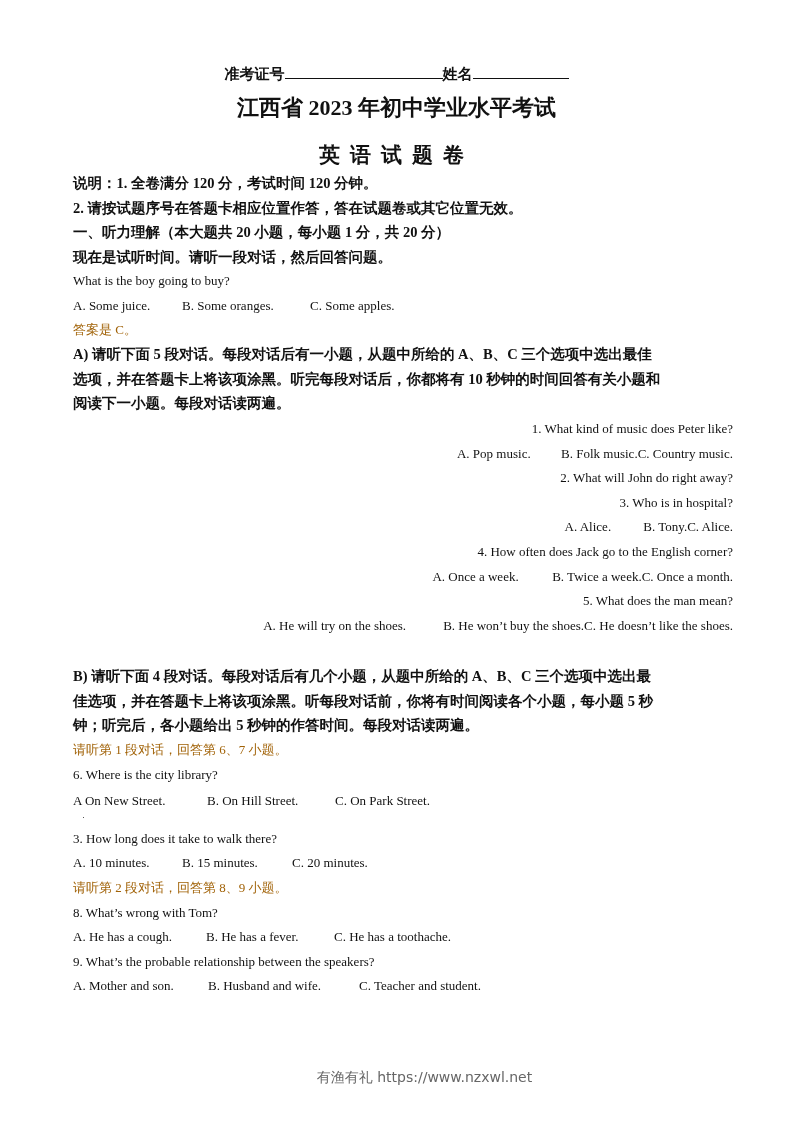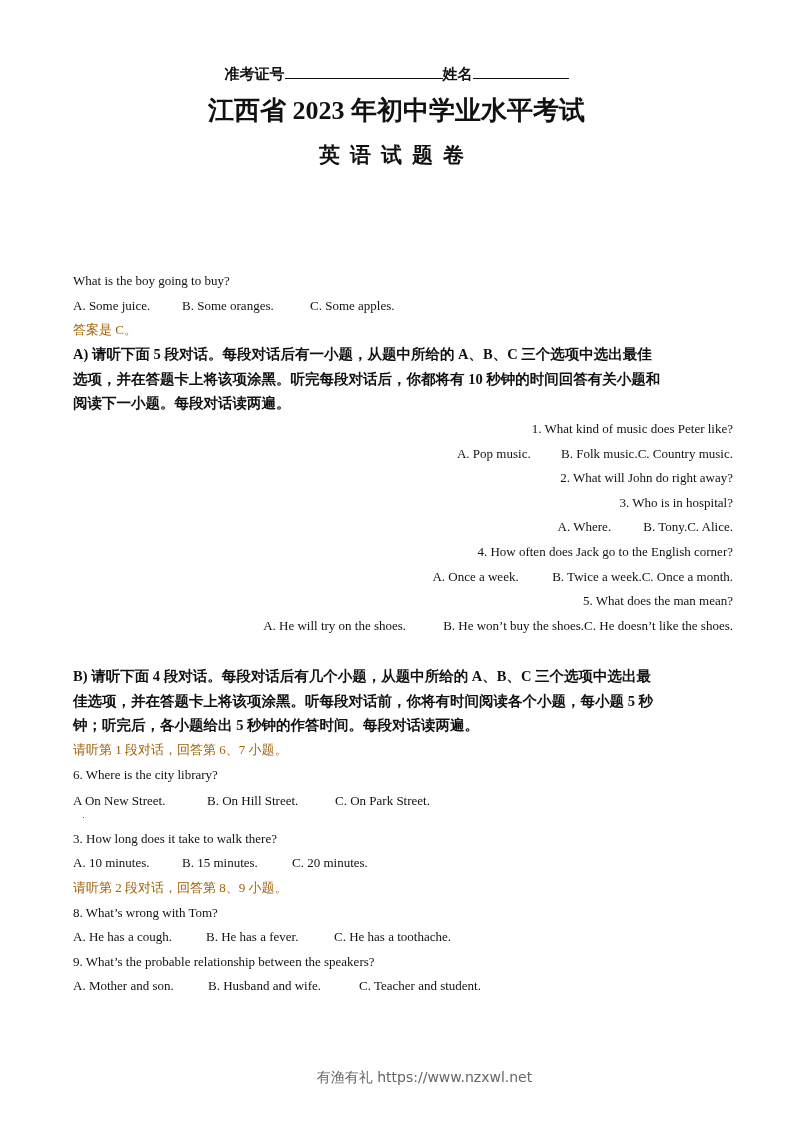--- a/index.html
+++ b/index.html
@@ -4,21 +4,21 @@
   <style>
     html, body { margin: 0; padding: 0; background: #ffffff; }
     body { width: 793px; height: 1122px; position: relative; overflow: hidden; color: #111; }
     .page { position: absolute; left: 0; top: 0; width: 793px; height: 1122px; }
     .ser { font-family: "Liberation Serif", "DejaVu Serif", serif; }
     .sans { font-family: "DejaVu Sans", "Liberation Sans", sans-serif; margin-left: 28px; }
 
     .header-line { position: absolute; top: 64px; left: 0; width: 793px; text-align: center; font-size: 15px; font-weight: bold; }
     .header-line .blank { display: inline-block; border-bottom: 1px solid #111; height: 14px; vertical-align: baseline; }
     .title { position: absolute; left: 0; width: 793px; text-align: center; font-weight: bold; }
-    .title1 { top: 93px; font-size: 26px; }
+    .title1 { top: 93px; font-size: 22px; }
     .title2 { top: 141px; font-size: 21px; letter-spacing: 10px; }
 
     .block { position: absolute; left: 73px; width: 660px; }
     .bold-cn { font-weight: bold; font-size: 14.5px; line-height: 24.5px; }
     .q { font-size: 13px; line-height: 24.6px; }
     .opt span { display: inline-block; }
     .cn-light { font-size: 13px; color: #a16207; }
 
     .footer { position: absolute; top: 1069px; left: 0; width: 793px; text-align: center; font-size: 14px; color: #666; }
     .dot { position: absolute; width: 1px; height: 1px; background: #555; }
@@ -28,20 +28,26 @@
 
 <div class="page ser">
 
   <div class="header-line">
     <span>准考证号</span><span class="blank" style="width:158px;"></span><span>姓名</span><span class="blank" style="width:96px;"></span>
   </div>
 
   <div class="title title1">江西省 2023 年初中学业水平考试</div>
   <div class="title title2">英语试题卷</div>
 
+  <div class="block bold-cn" style="top:171px;">
+    <div>说明：1. 全卷满分 120 分，考试时间 120 分钟。</div>
+    <div>2. 请按试题序号在答题卡相应位置作答，答在试题卷或其它位置无效。</div>
+    <div>一、听力理解（本大题共 20 小题，每小题 1 分，共 20 分）</div>
+    <div>现在是试听时间。请听一段对话，然后回答问题。</div>
+  </div>
 
   <div class="block q" style="top:269px;">
     <div>What is the boy going to buy?</div>
     <div class="opt">
       <span style="width:109px">A. Some juice.</span><span style="width:128px">B. Some oranges.</span><span>C. Some apples.</span>
     </div>
     <div class="cn-light">答案是 C。</div>
   </div>
 
   <div class="block bold-cn" style="top:342px;">
@@ -51,21 +57,21 @@
   </div>
 
   <div class="block q" style="top:417px;text-align:right;">
     <div>1. What kind of music does Peter like?</div>
     <div class="opt">
       <span style="width:110px">A. Pop music.</span><span style="width:107px">B. Folk music.</span><span>C. Country music.</span>
     </div>
     <div>2. What will John do right away?</div>
     <div>3. Who is in hospital?</div>
     <div class="opt">
-      <span style="width:77px">A. Where.</span><span style="width:76px">B. Tony.</span><span>C. Alice.</span>
+      <span style="width:77px">A. Alice.</span><span style="width:76px">B. Tony.</span><span>C. Alice.</span>
     </div>
     <div>4. How often does Jack go to the English corner?</div>
     <div class="opt">
       <span style="width:121px">A. Once a week.</span><span style="width:123px">B. Twice a week.</span><span>C. Once a month.</span>
     </div>
     <div>5. What does the man mean?</div>
     <div class="opt">
       <span style="width:182px">A. He will try on the shoes.</span><span style="width:178px">B. He won’t buy the shoes.</span><span>C. He doesn’t like the shoes.</span>
     </div>
   </div>

